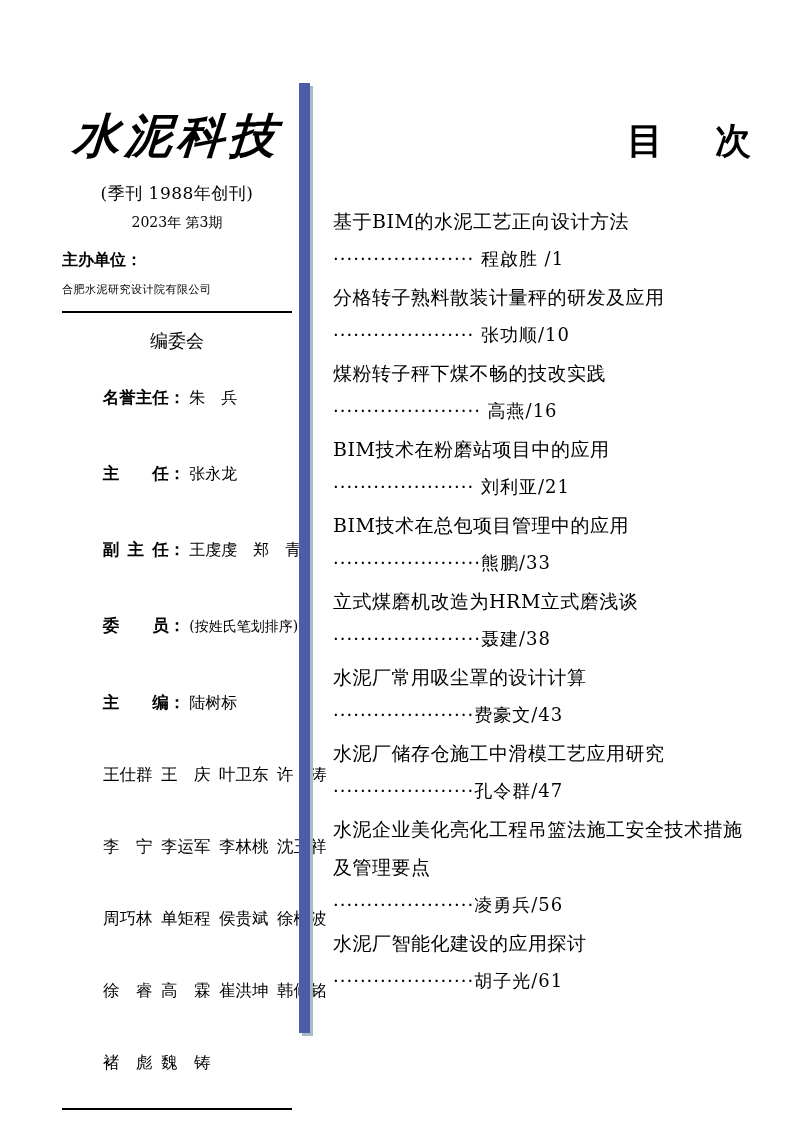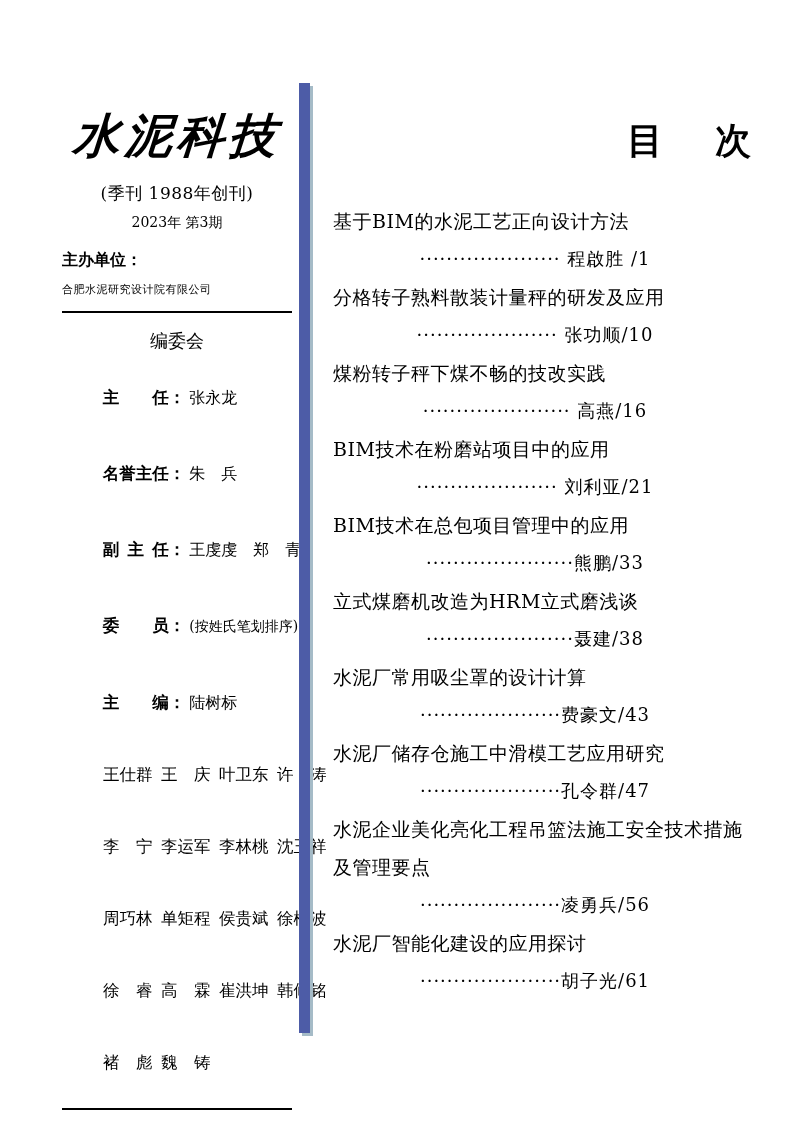--- a/index.html
+++ b/index.html
@@ -54,21 +54,21 @@
   }
   
   .right-col{position:absolute;left:333px;top:118px;width:426px;}
   .toc-title{
     font-weight:bold;font-size:36px;text-align:right;
     letter-spacing:8px;line-height:44px;
   }
   .toc-list{margin-top:40px;}
   .toc-t{font-size:19px;line-height:38px;letter-spacing:0.5px;}
   .toc-a{
-    font-size:18px;line-height:38px;text-align:center;
+    font-size:18px;line-height:38px;text-align:left;
     padding-right:22px;white-space:pre;letter-spacing:1px;
   }
 </style>
 </head>
 <body>
 
 <div class="page">
 
   <div class="left-col">
     <div class="jtitle">水泥科技</div>
@@ -77,24 +77,24 @@
 
     <div class="org-label">主办单位：</div>
     <div class="org-name">合肥水泥研究设计院有限公司</div>
 
     <hr class="rule">
 
     <div class="cmte-header">编委会</div>
 
     <div>
       <div class="role-row">
-        <span class="role-label">主　　任：</span><span class="role-value">张永龙</span>
+        <span class="role-label">名誉主任：</span><span class="role-value">朱　兵</span>
       </div>
       <div class="role-row">
-        <span class="role-label">名誉主任：</span><span class="role-value">朱　兵</span>
+        <span class="role-label">主　　任：</span><span class="role-value">张永龙</span>
       </div>
       <div class="role-row">
         <span class="role-label">副 主 任：</span><span class="role-value">王虔虔　郑　青</span>
       </div>
       <div class="role-row">
         <span class="role-label">委　　员：</span><span class="role-value small">(按姓氏笔划排序)</span>
       </div>
       <div class="role-row">
         <span class="role-label">主　　编：</span><span class="role-value">陆树标</span>
       </div>

